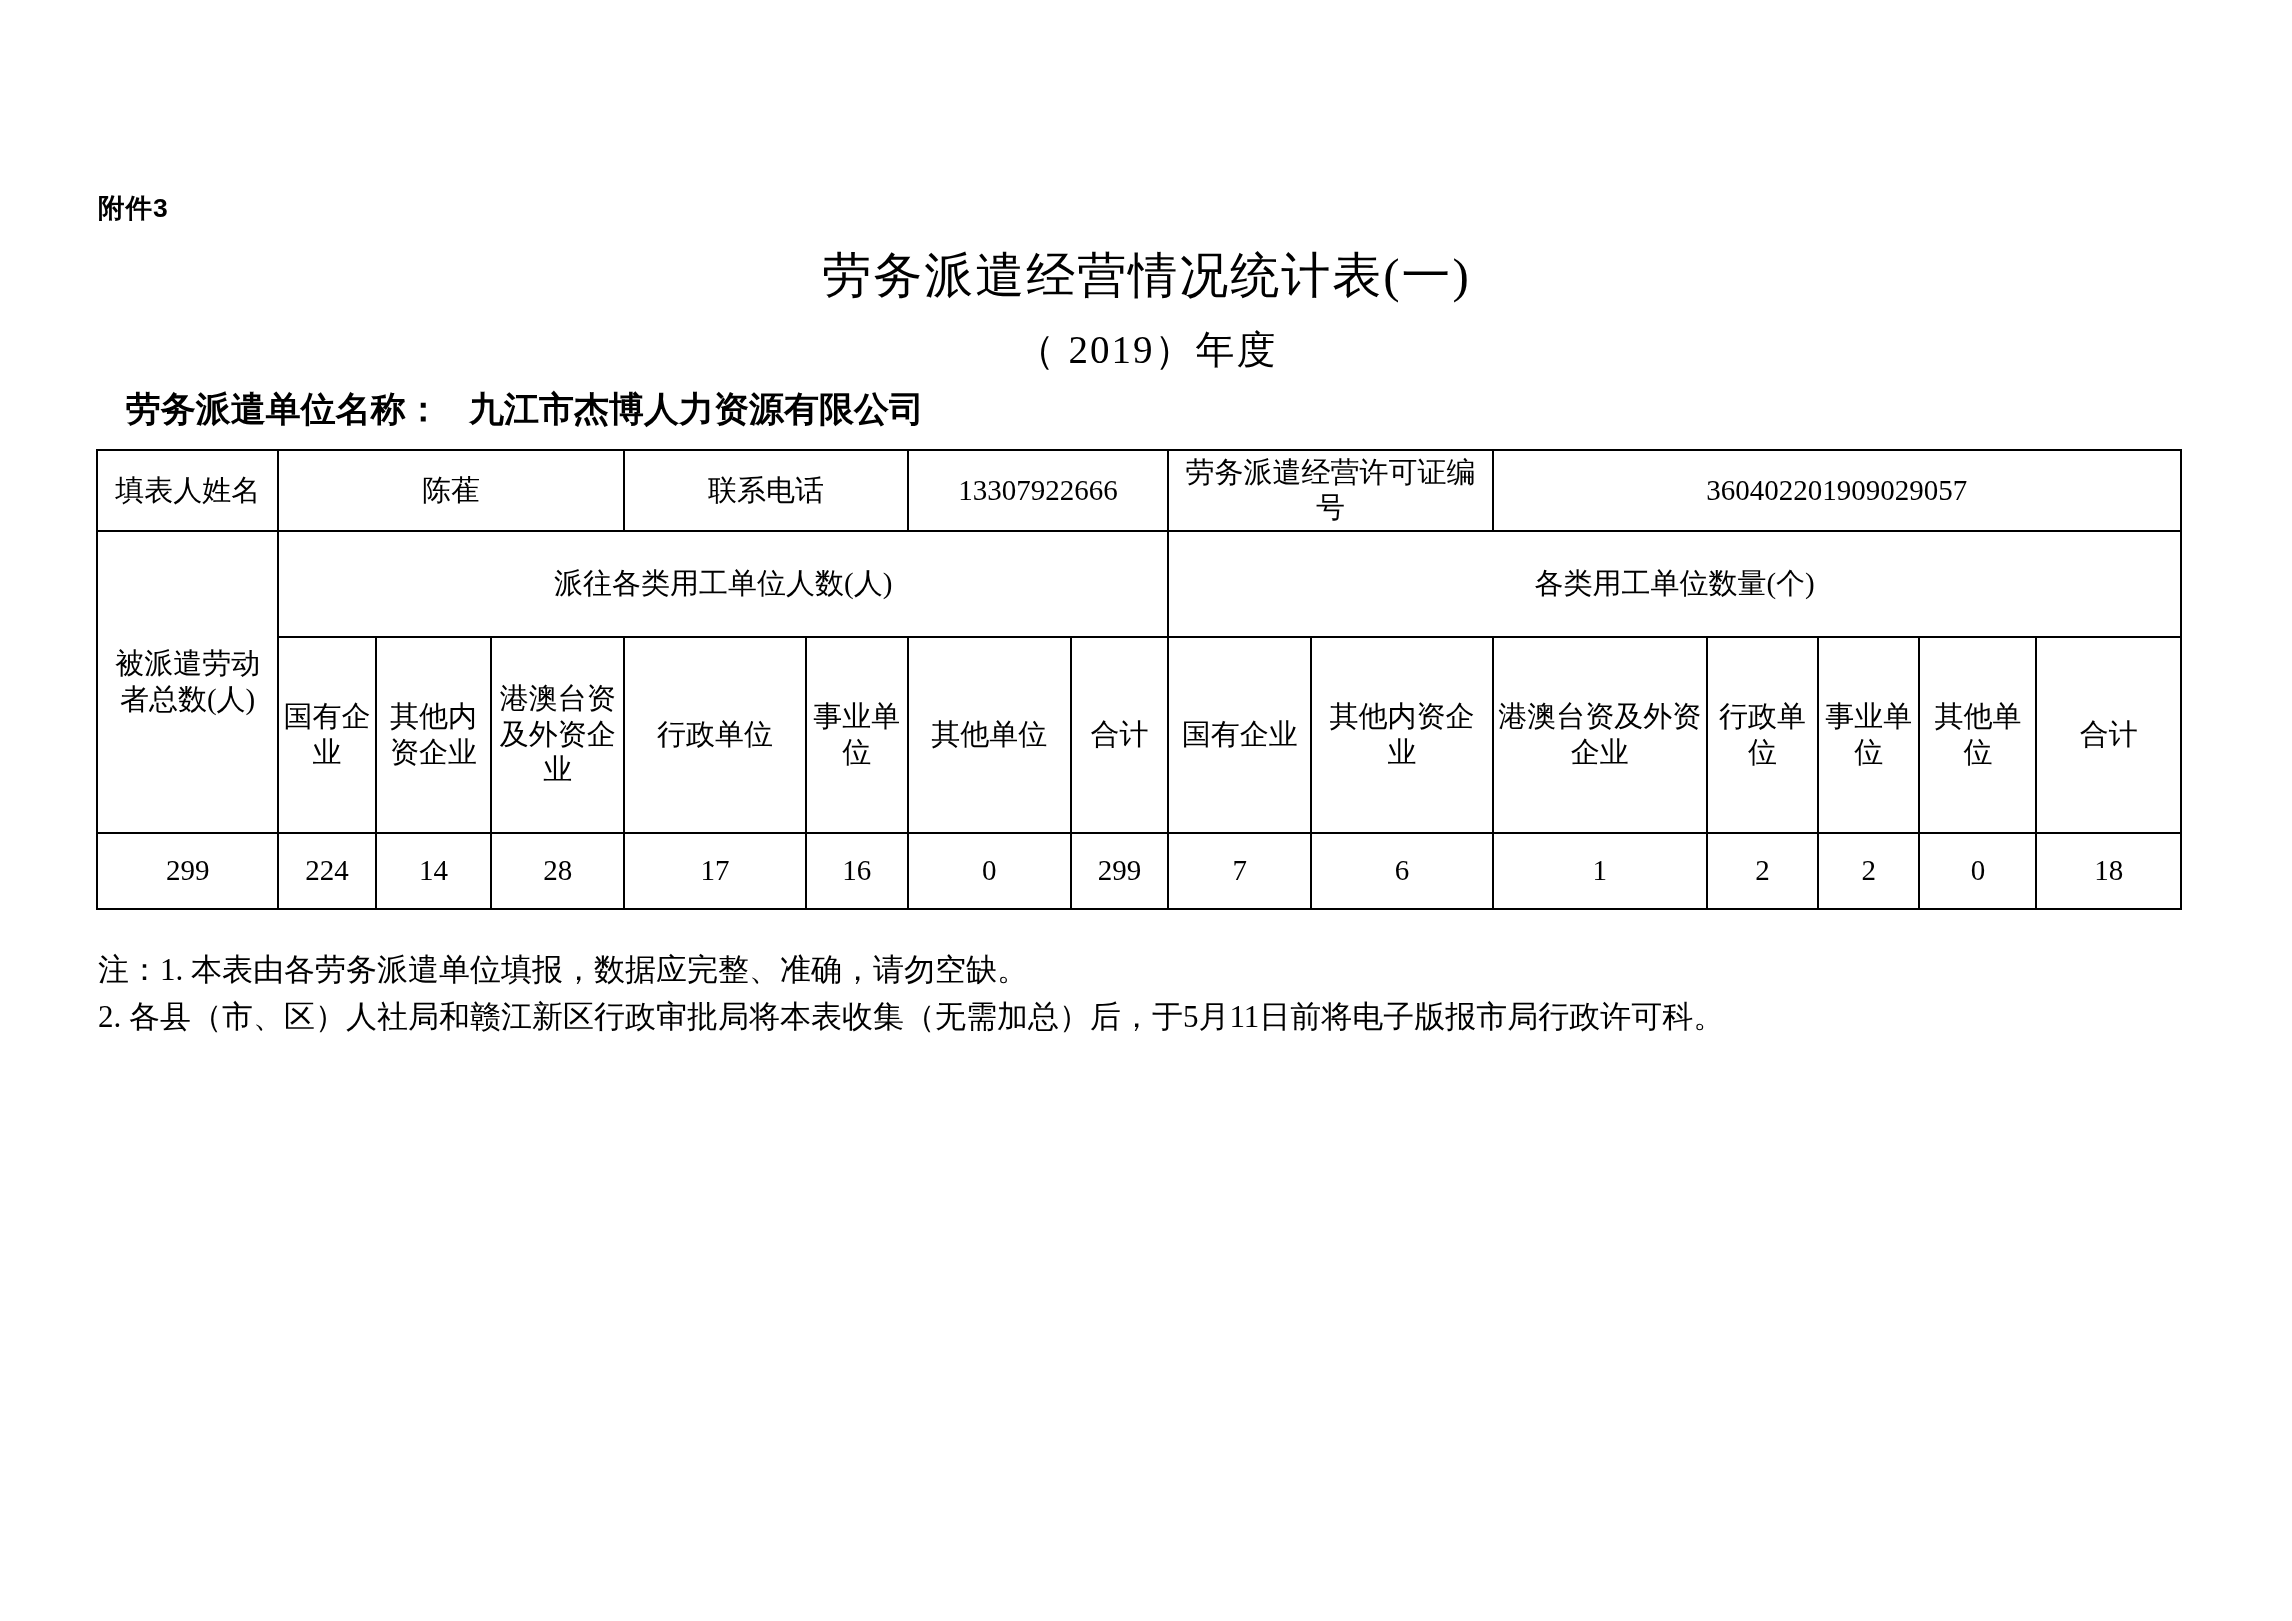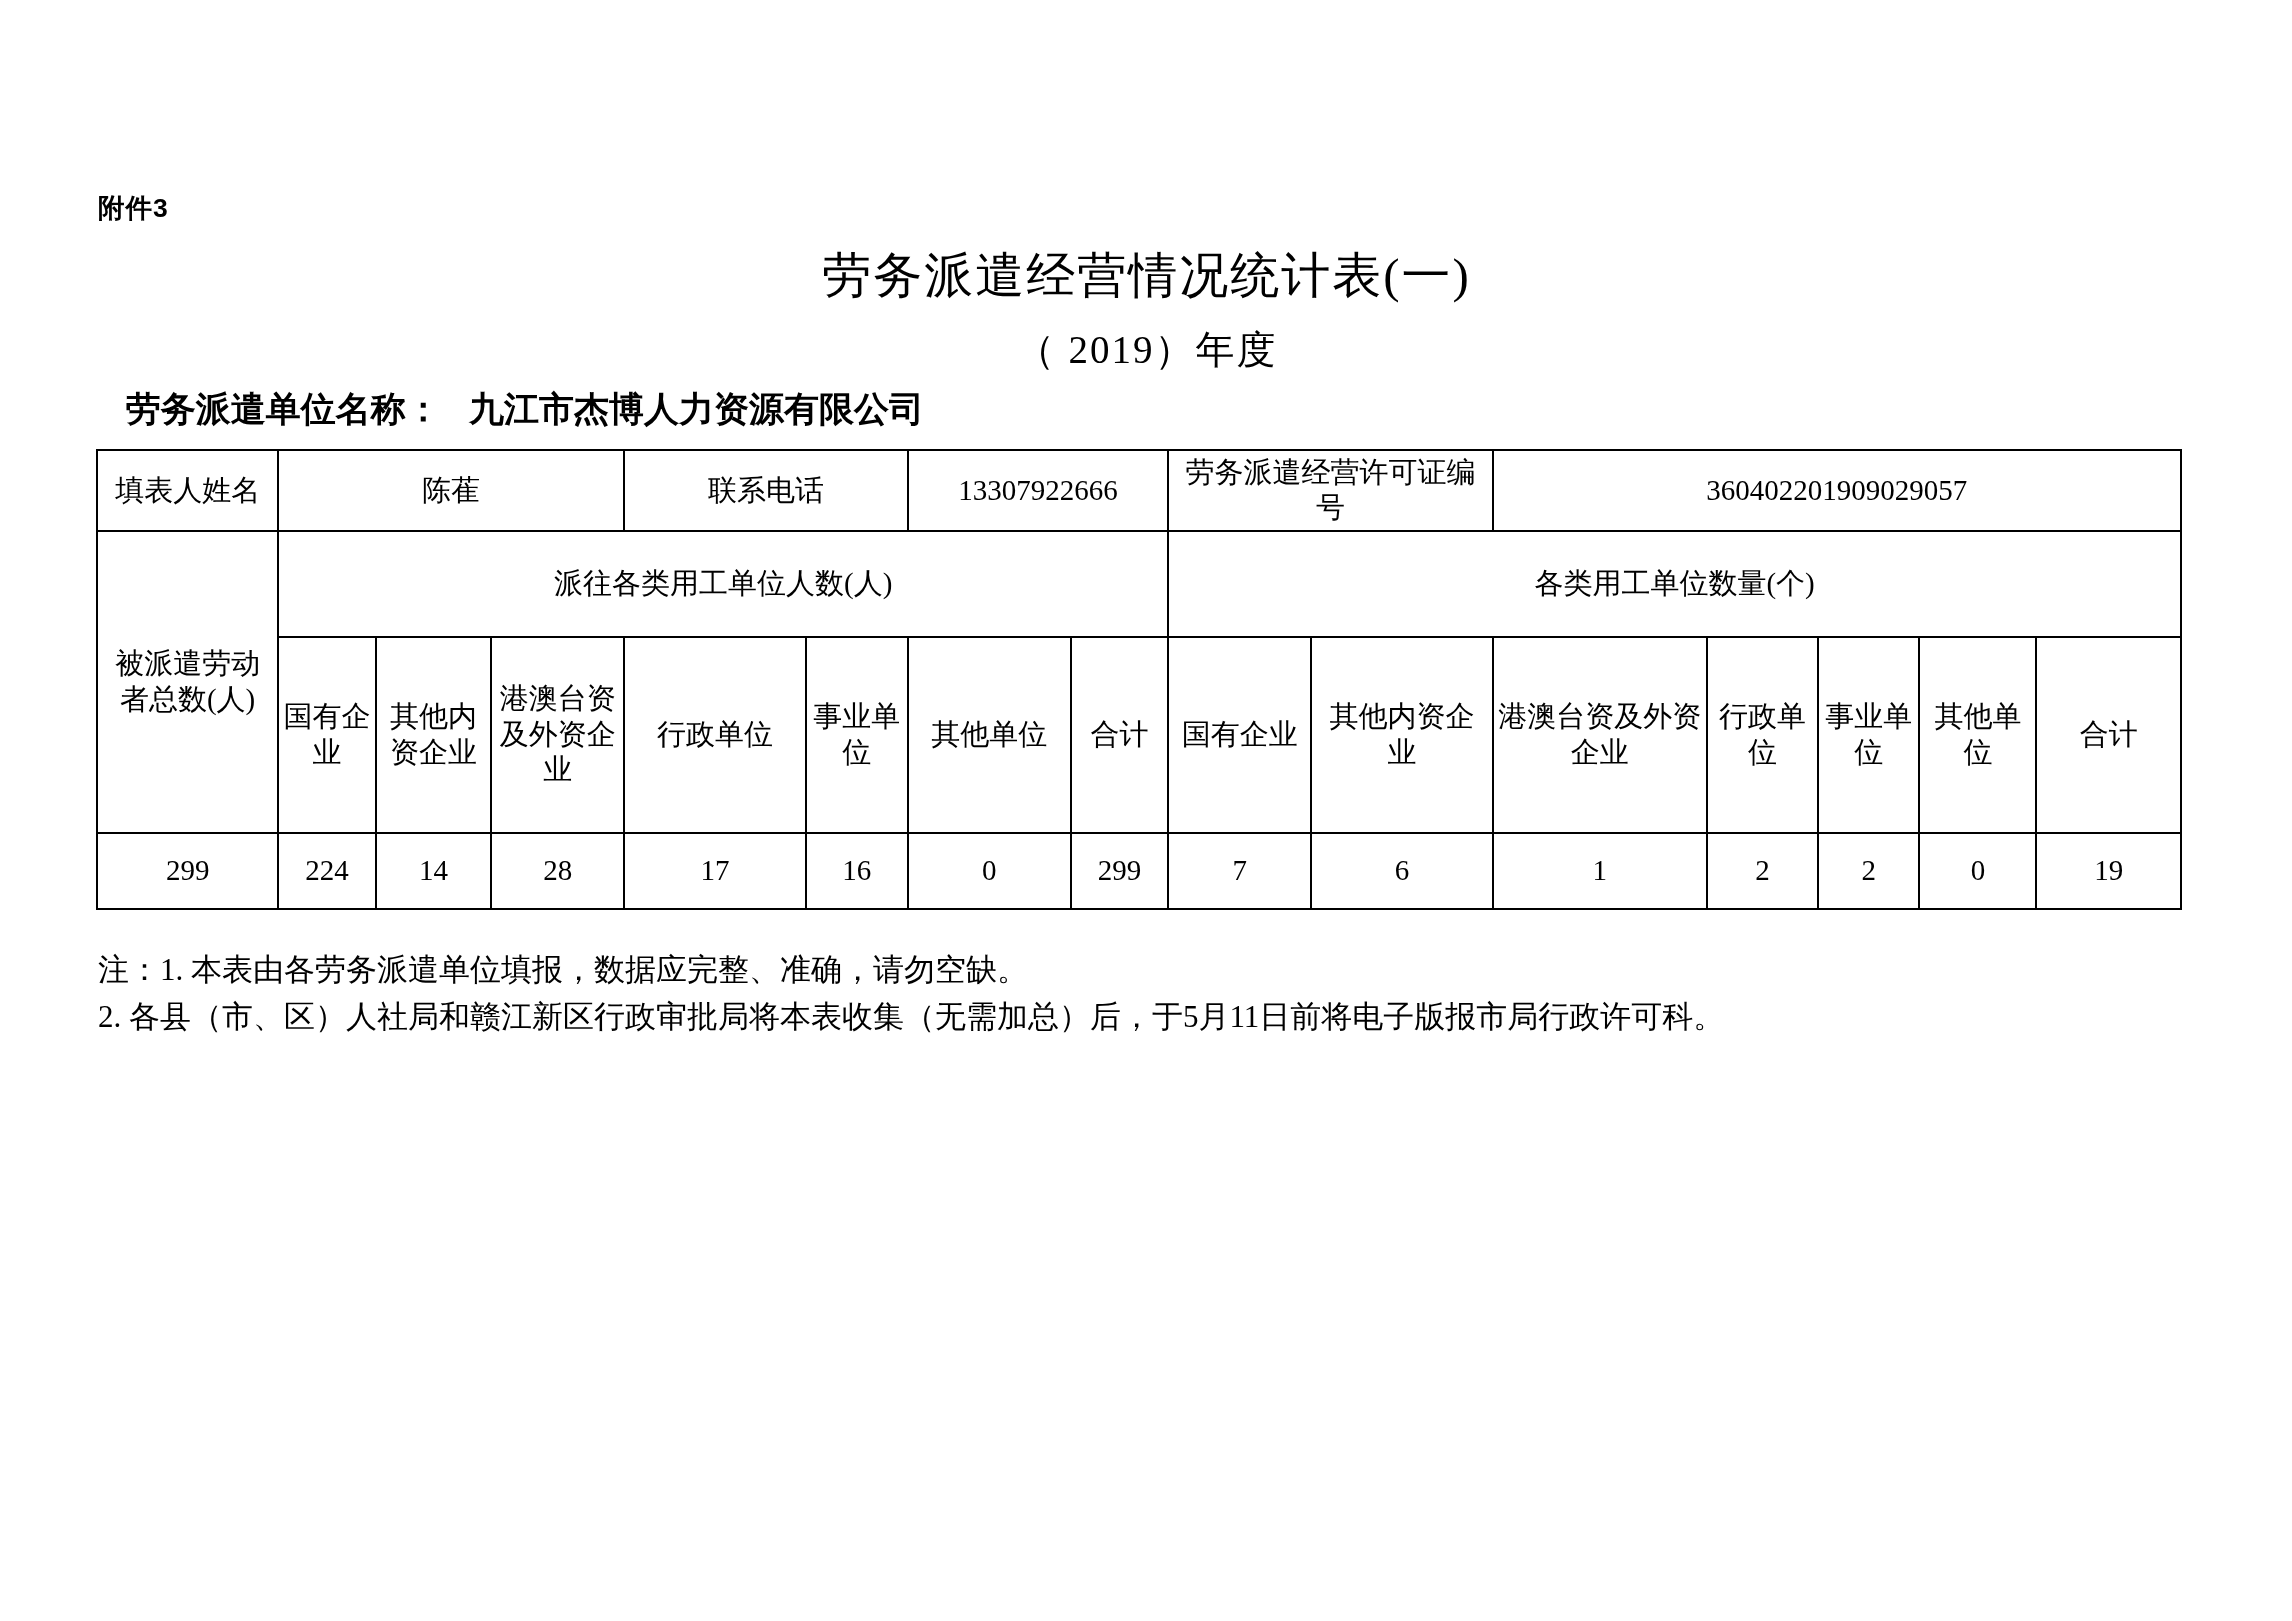--- a/index.html
+++ b/index.html
@@ -202,21 +202,21 @@
       <td>17</td>
       <td>16</td>
       <td>0</td>
       <td>299</td>
       <td>7</td>
       <td>6</td>
       <td>1</td>
       <td>2</td>
       <td>2</td>
       <td>0</td>
-      <td>19</td>
+      <td>18</td>
     </tr>
   </tbody>
     </table>
 
   <div class="notes">
     <div>注：1. 本表由各劳务派遣单位填报，数据应完整、准确，请勿空缺。</div>
     <div>2. 各县（市、区）人社局和赣江新区行政审批局将本表收集（无需加总）后，于5月11日前将电子版报市局行政许可科。</div>
   </div>
 
 </div>

